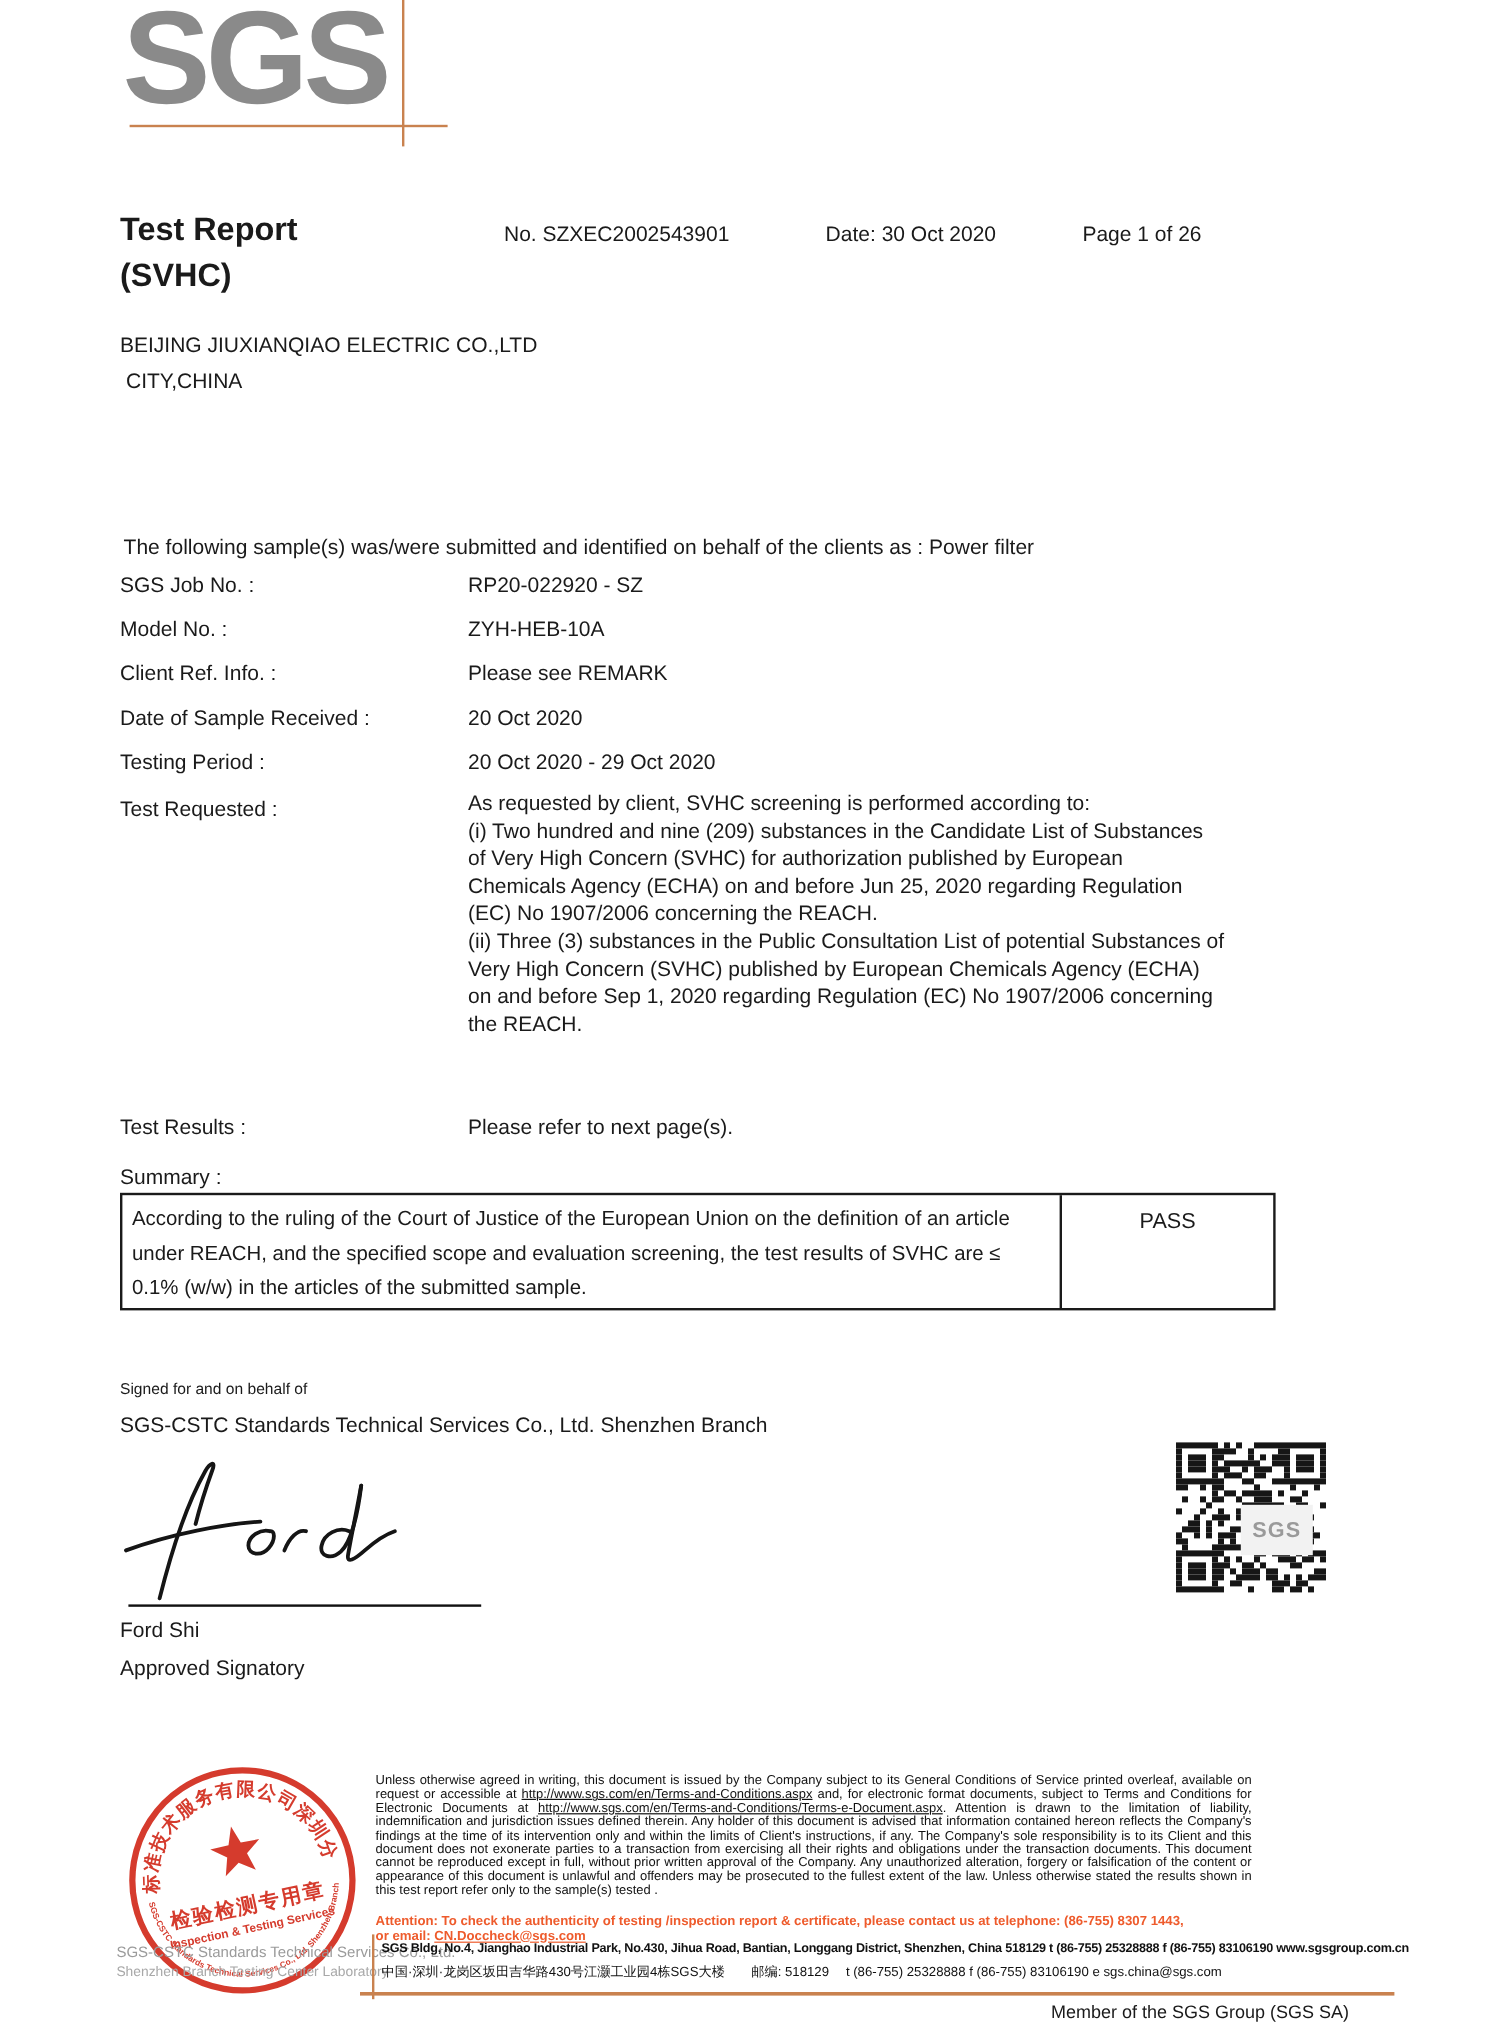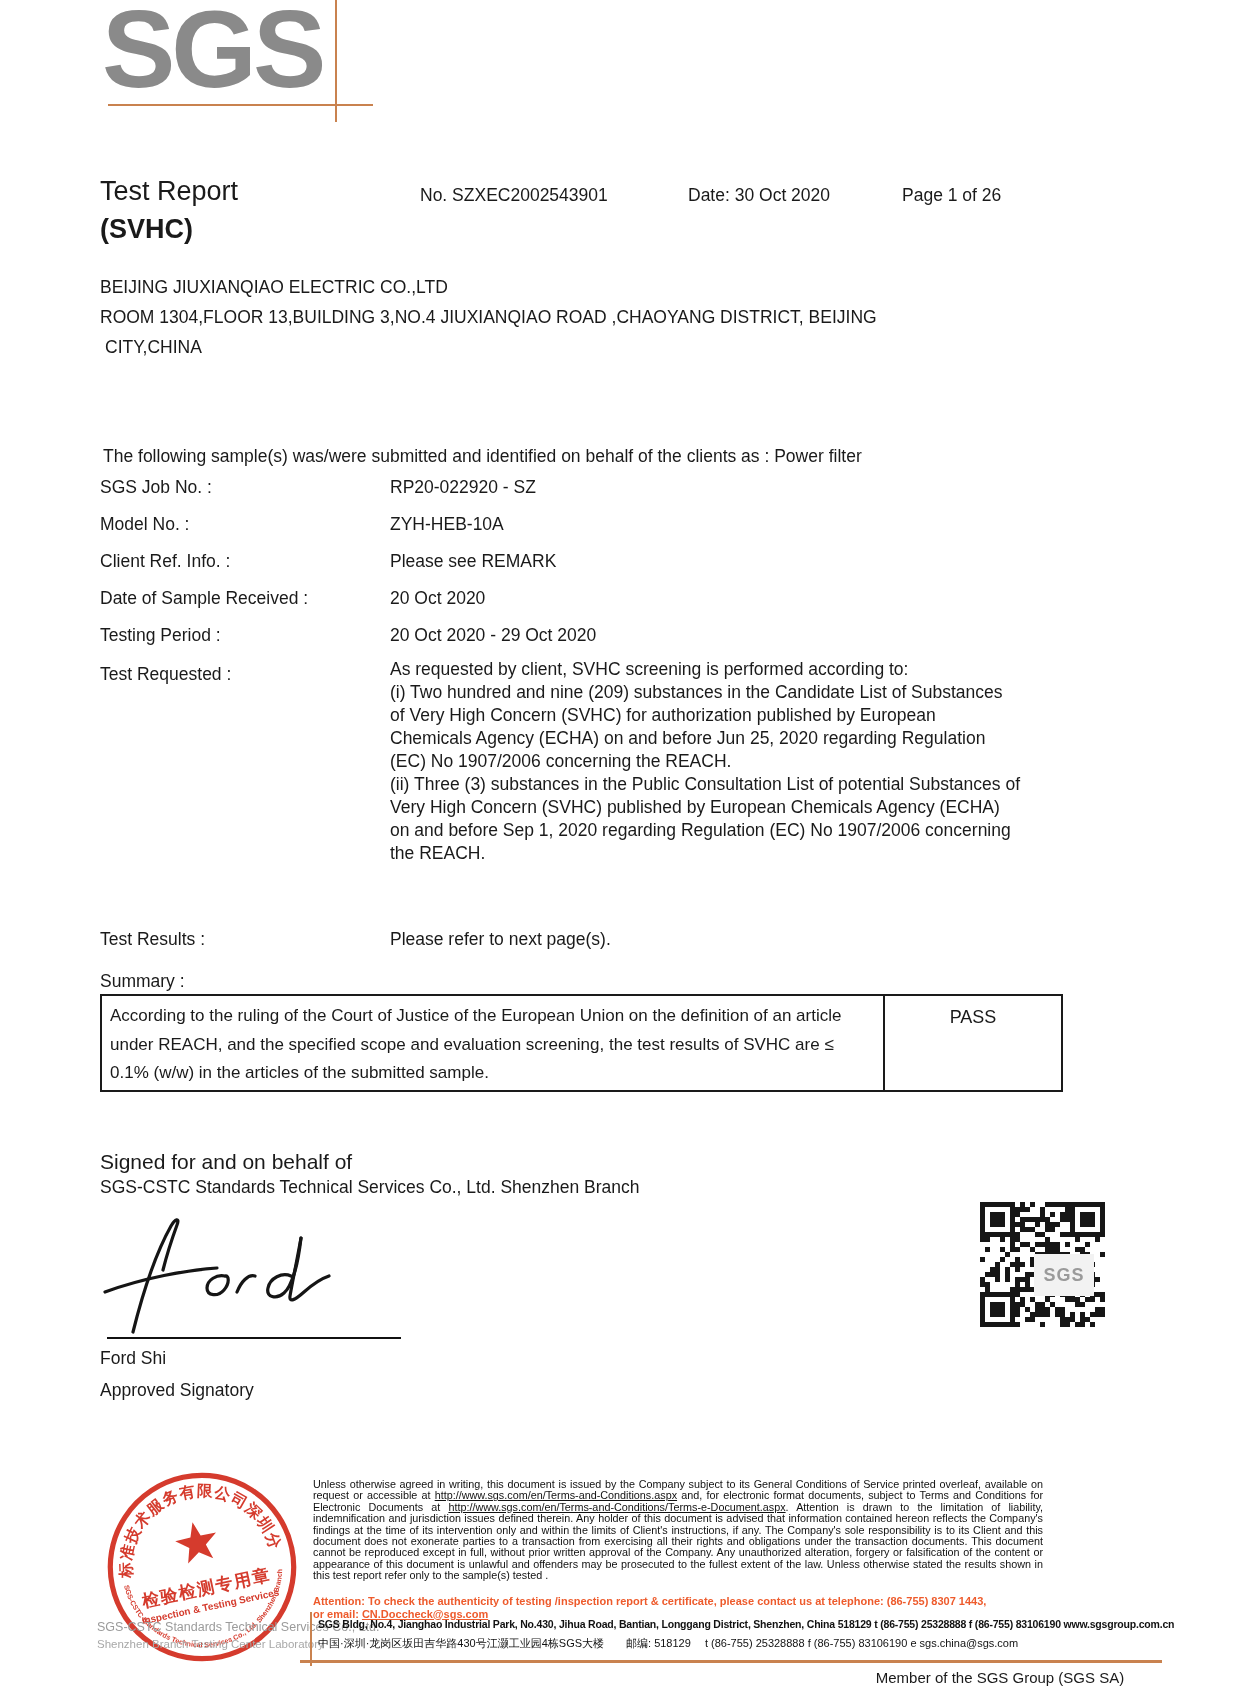--- a/index.html
+++ b/index.html
@@ -4,21 +4,21 @@
 <style>
   html,body{margin:0;padding:0;background:#ffffff;}
   body{width:1240px;height:1694px;position:relative;font-family:"Liberation Sans",sans-serif;color:#1a1a1a;overflow:hidden;}
   .abs{position:absolute;}
 
   
   .logo-text{left:102px;top:-6px;font-size:110px;font-weight:bold;color:#8a8a8a;letter-spacing:-4px;line-height:1.0;}
   .logo-hline{left:108px;top:104px;width:265px;height:2px;background:#c9824f;}
   .logo-vline{left:335px;top:0;width:2px;height:122px;background:#c9824f;}
 
-  .title1{left:100px;top:176px;font-size:27px;font-weight:normal;}
+  .title1{left:100px;top:176px;font-size:27px;font-weight:bold;}
   .title2{left:100px;top:214px;font-size:27px;font-weight:bold;}
   .rep-no{left:420px;top:185px;font-size:17.5px;}
   .rep-date{left:688px;top:185px;font-size:17.5px;}
   .rep-page{left:902px;top:185px;font-size:17.5px;}
 
   .client{left:100px;top:272px;font-size:17.5px;line-height:30px;width:900px;}
   .client .l3{padding-left:5px;}
 
   .sample{left:103px;top:446px;font-size:17.5px;}
 
@@ -28,21 +28,21 @@
   .r0{top:477px;} .r1{top:514px;} .r2{top:551px;} .r3{top:588px;} .r4{top:625px;}
   .rtr{top:664px;}
   .rtr .val{width:700px;line-height:23px;white-space:pre-line;margin-top:-6px;}
   .rres{top:929px;}
 
   .summary-label{left:100px;top:971px;font-size:17.5px;}
   .summary-box{left:100px;top:994px;width:959px;height:94px;border:2px solid #1a1a1a;display:flex;}
   .summary-text{width:763px;padding:6px 10px 0 8px;font-size:17px;line-height:28.5px;}
   .summary-verdict{flex:1;border-left:2px solid #1a1a1a;text-align:center;padding-top:11px;font-size:18px;}
 
-  .signed1{left:100px;top:1150px;font-size:21px;}
+  .signed1{left:100px;top:1150px;font-size:13px;}
   .signed2{left:100px;top:1177px;font-size:17.5px;}
   .sig-svg{left:95px;top:1212px;}
   .sig-line{left:107px;top:1337px;width:294px;height:2px;background:#111;}
   .sig-name{left:100px;top:1348px;font-size:17.5px;}
   .sig-role{left:100px;top:1380px;font-size:17.5px;}
 
   
   .qr{left:980px;top:1202px;width:126px;height:126px;background:#fff;}
   .qr i{position:absolute;width:5px;height:5px;background:#161616;}
   .qr-label{position:absolute;left:54px;top:52px;width:60px;height:42px;background:#f2f2f2;display:flex;align-items:center;justify-content:center;font-weight:bold;font-size:18px;color:#9a9a9a;letter-spacing:1px;z-index:2;}
@@ -72,21 +72,20 @@
 <div class="abs logo-vline"></div>
 
 <div class="abs title1">Test Report</div>
 <div class="abs title2">(SVHC)</div>
 <div class="abs rep-no">No. SZXEC2002543901</div>
 <div class="abs rep-date">Date: 30 Oct 2020</div>
 <div class="abs rep-page">Page 1 of 26</div>
 
 <div class="abs client">
   <div class="l1">BEIJING JIUXIANQIAO ELECTRIC CO.,LTD</div>
-  <div class="l2">ROOM 1304,FLOOR 13,BUILDING 3,NO.4 JIUXIANQIAO ROAD ,CHAOYANG DISTRICT, BEIJING</div>
   <div class="l3">CITY,CHINA</div>
 </div>
 
 <div class="abs sample">The following sample(s) was/were submitted and identified on behalf of the clients as : Power filter</div>
 
 <div class="abs frow r0">
   <span class="lab">SGS Job No. :</span><span class="val">RP20-022920 - SZ</span>
 </div>
 <div class="abs frow r1">
   <span class="lab">Model No. :</span><span class="val">ZYH-HEB-10A</span>

